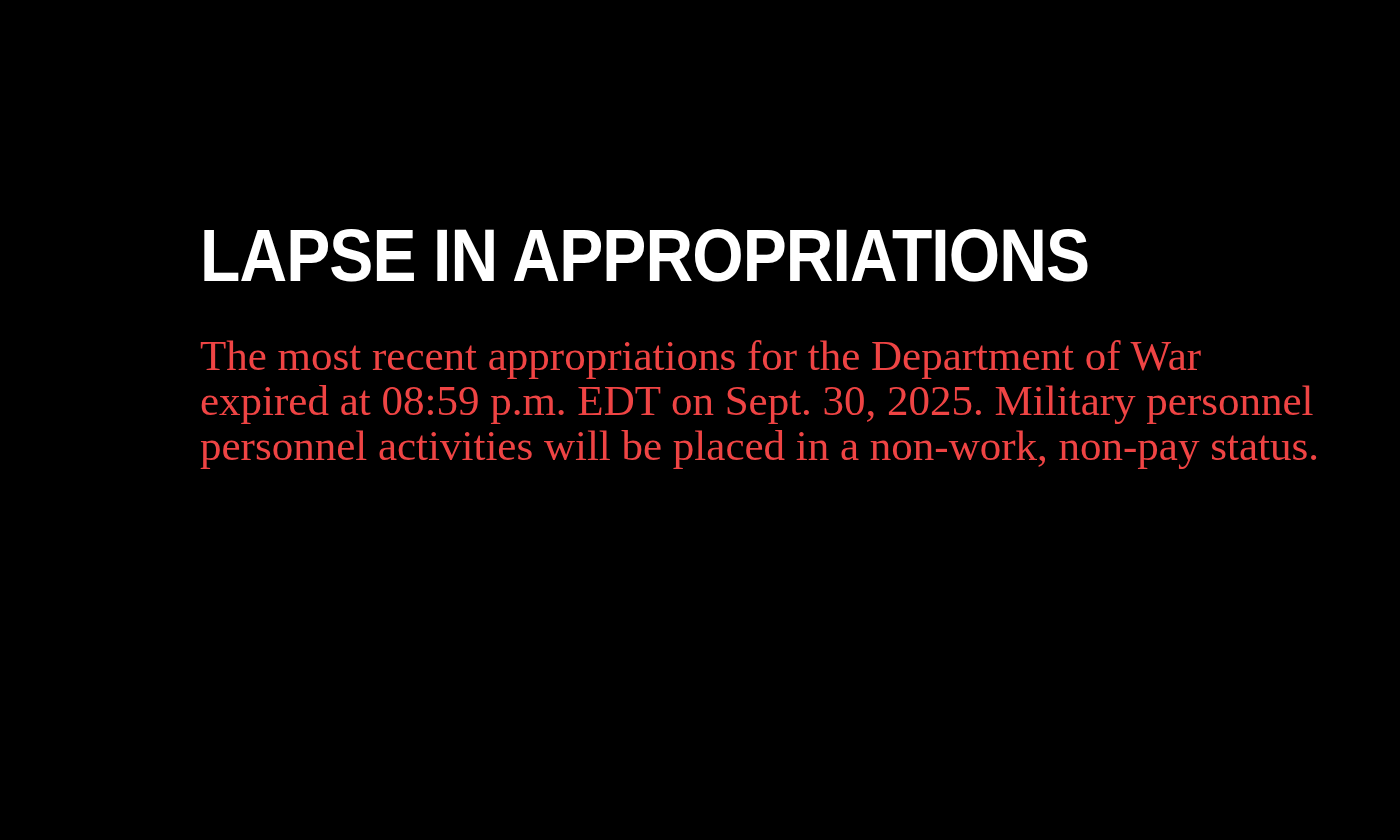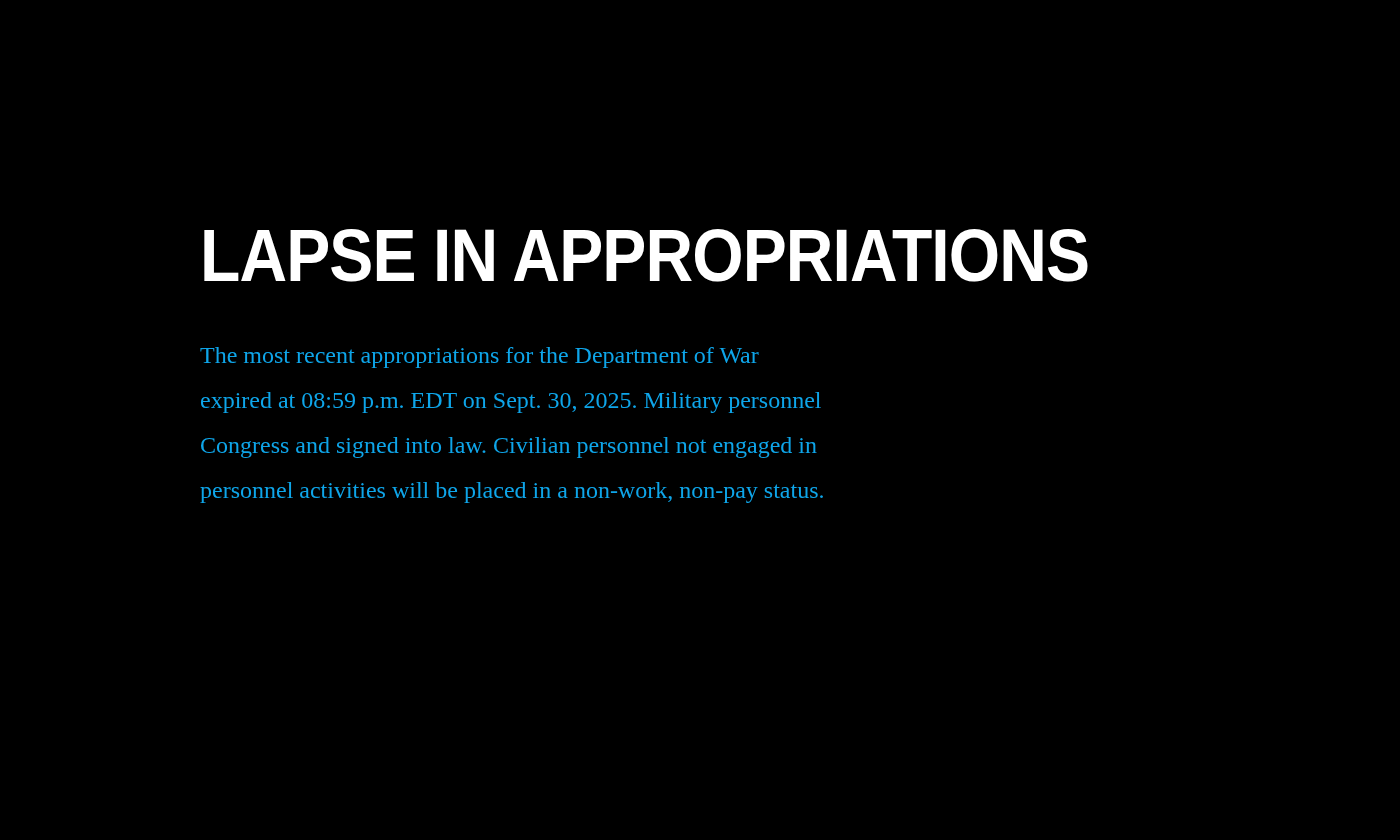--- a/index.html
+++ b/index.html
@@ -33,34 +33,33 @@
     letter-spacing: -1px;
     white-space: nowrap;
     transform: scaleX(0.88);
     transform-origin: left center;
   }
   .notice-body {
     position: absolute;
     left: 0;
     top: 333px;
     margin: 0;
-    color: #0ea5e9;
+    color: #ef4444;
     font-family: "Liberation Serif", serif;
-    font-size: 24px;
+    font-size: 43px;
     line-height: 45px;
     white-space: nowrap;
   }
   .notice-line {
     display: block;
   }
 </style>
 </head>
 <body style="background: rgb(0, 0, 0);">
 
 <div class="notice">
   <h1 class="notice-title">LAPSE IN APPROPRIATIONS</h1>
   <p class="notice-body">
     <span class="notice-line">The most recent appropriations for the Department of War</span>
     <span class="notice-line">expired at 08:59 p.m. EDT on Sept. 30, 2025. Military personnel</span>
-    <span class="notice-line">Congress and signed into law. Civilian personnel not engaged in</span>
     <span class="notice-line">personnel activities will be placed in a non-work, non-pay status.</span>
   </p>
 </div>
 
 </body></html>

